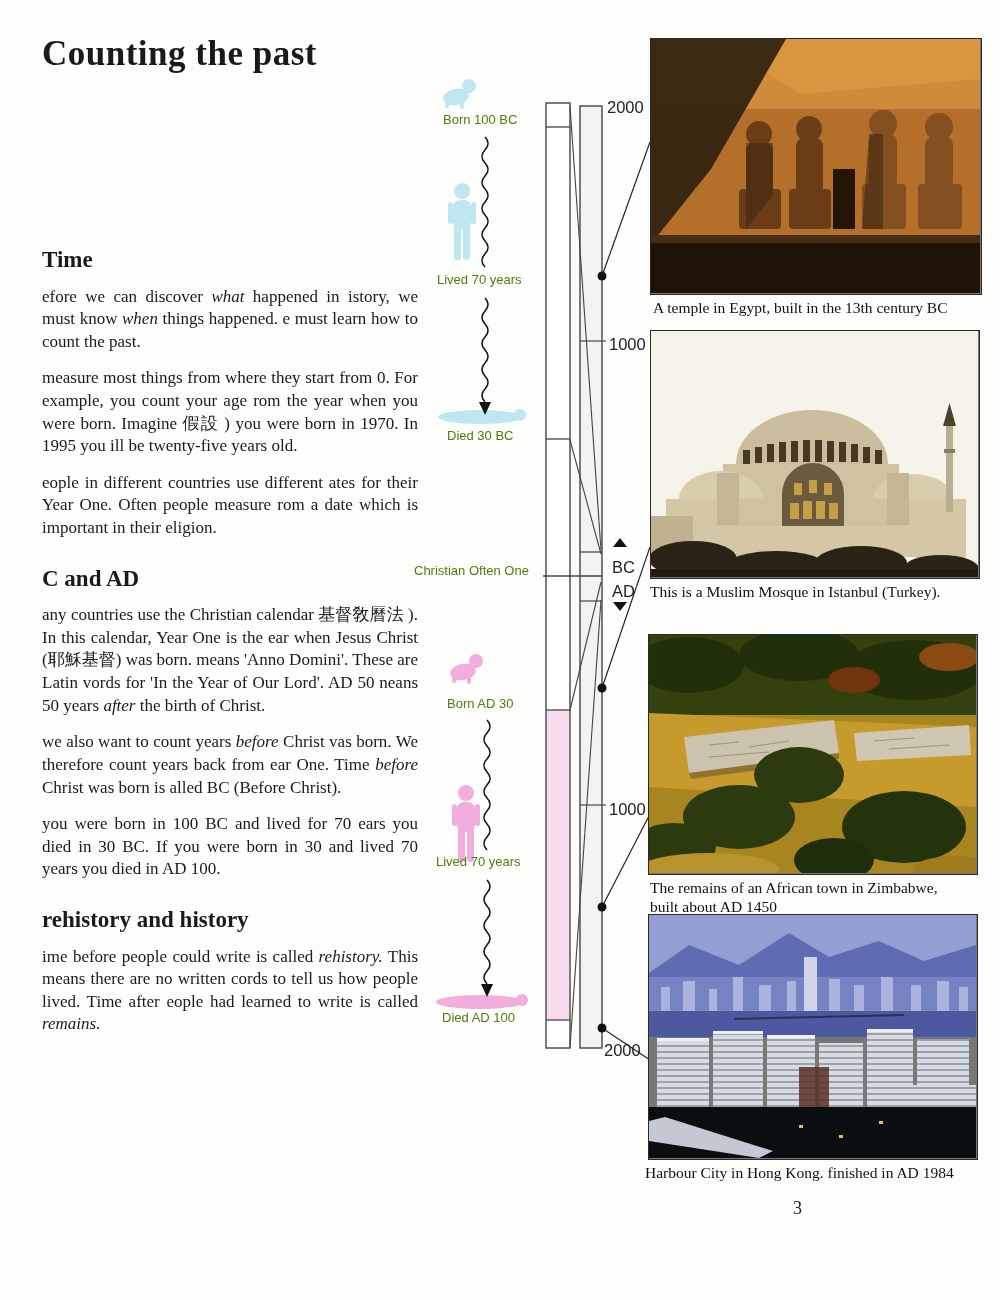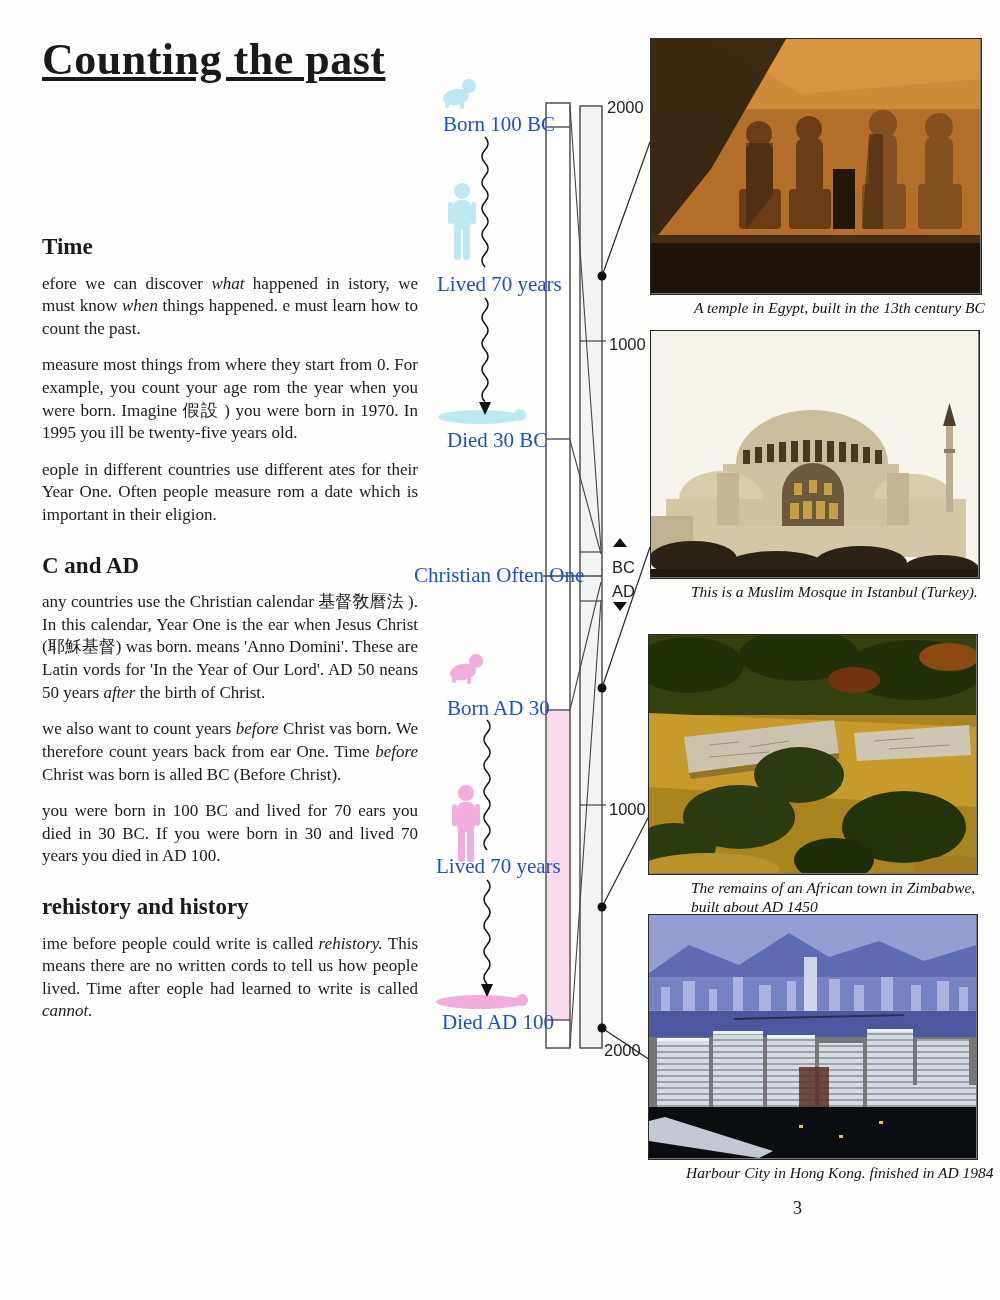--- a/index.html
+++ b/index.html
@@ -1,47 +1,47 @@
 <!DOCTYPE html>
 <html><head>
 <meta charset="utf-8">
 <style>
   html,body{margin:0;padding:0;background:#e8e8e8;}
   .page{position:relative;width:1000px;height:1300px;background:#fdfdfb;overflow:hidden;
         font-family:"Liberation Serif",serif;color:#1a1a1a;}
-  .title{position:absolute;left:42px;top:34px;font-size:44px;font-weight:700;letter-spacing:.5px;text-decoration:underline;}
+  .title{position:absolute;left:42px;top:34px;font-size:35px;font-weight:700;letter-spacing:.5px;}
   .textcol{position:absolute;left:42px;top:228px;width:376px;font-size:17px;line-height:1.33;text-align:justify;}
-  .textcol h2{font-size:23px;margin:4px 0 10px 0;font-weight:700;text-align:left;}
+  .textcol h2{font-size:23px;margin:17px 0 10px 0;font-weight:700;text-align:left;}
   .textcol h2.later{margin-top:24px;}
   .textcol p{margin:0 0 14px 0;}
-  .tl-label{position:absolute;font-family:Liberation Serif, serif;font-size:21px;color:#1d4ed8;white-space:nowrap;}
+  .tl-label{position:absolute;font-family:Liberation Sans, sans-serif;font-size:13px;color:#4d7c0f;white-space:nowrap;}
   .photo{position:absolute;border:1.5px solid #2a2a2a;box-sizing:border-box;overflow:hidden;background:#777;}
   .photo svg{display:block;}
-  .caption{position:absolute;font-style:italic;font-size:15.5px;line-height:1.22;color:#111;white-space:nowrap;margin-left:41px;}
+  .caption{position:absolute;font-size:15.5px;line-height:1.22;color:#111;white-space:nowrap;}
   .pagenum{position:absolute;left:793px;top:1198px;font-size:18px;}
   svg text{font-family:"Liberation Sans",sans-serif;font-size:16.5px;fill:#222;}
 </style>
 </head>
 <body>
 
 <div class="page">
 
   <div class="title">Counting the past</div>
 
   <div class="textcol">
     <h2>Time</h2>
     <p>efore  we  can  discover  <i>what</i> happened in istory,  we must  know <i>when</i> things happened. e must  learn how to count the past.</p>
     <p>measure most  things from where they start from  0.  For  example,  you count  your  age rom the  year  when  you  were born.  Imagine 假設 ) you  were  born in  1970.  In  1995  you ill  be twenty-five  years  old.</p>
     <p>eople  in  different  countries  use  different ates for their Year One. Often people measure rom  a  date  which  is  important  in  their eligion.</p>
     <h2 class="later">C and AD</h2>
     <p>any  countries  use  the  Christian  calendar 基督敎曆法 ). In this  calendar, Year  One is  the ear when  Jesus  Christ  (耶穌基督)  was born. means  'Anno  Domini'.  These  are  Latin vords for  'In  the  Year of  Our  Lord'.  AD  50 neans  50 years  <i>after</i> the birth of Christ.</p>
     <p>we also want  to count  years <i>before</i> Christ vas  born. We therefore count  years back from ear  One. Time <i>before</i> Christ  was  born  is alled   BC (Before Christ).</p>
     <p>you were  born in  100  BC and  lived  for 70 ears you  died  in 30 BC.  If you  were born in 30 and lived  70 years you  died in AD 100.</p>
     <h2 class="later">rehistory and history</h2>
-    <p>ime  before  people  could  write  is  called <i>rehistory.</i>  This  means  there  are  no  written cords to tell  us how people lived.  Time after eople  had  learned to  write is  called  <i>cannot.</i></p>
+    <p>ime  before  people  could  write  is  called <i>rehistory.</i>  This  means  there  are  no  written cords to tell  us how people lived.  Time after eople  had  learned to  write is  called  <i>remains.</i></p>
   </div>
 
   <svg style="position:absolute;left:410px;top:70px" width="240" height="995" viewBox="0 0 240 995">
 
     <g fill="#bfe7f1">
       <ellipse cx="46" cy="27" rx="13" ry="8" transform="rotate(-10 46 27)"></ellipse>
       <circle cx="59" cy="16" r="7"></circle>
       <rect x="35" y="29" width="4" height="9" rx="2"></rect>
         <rect x="50" y="30" width="4" height="9" rx="2"></rect>
     </g>

